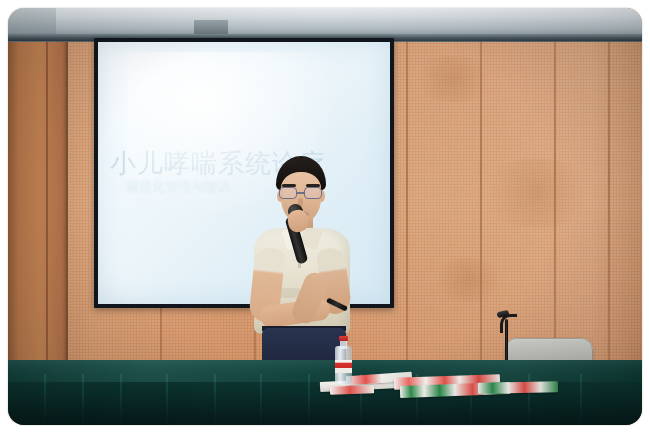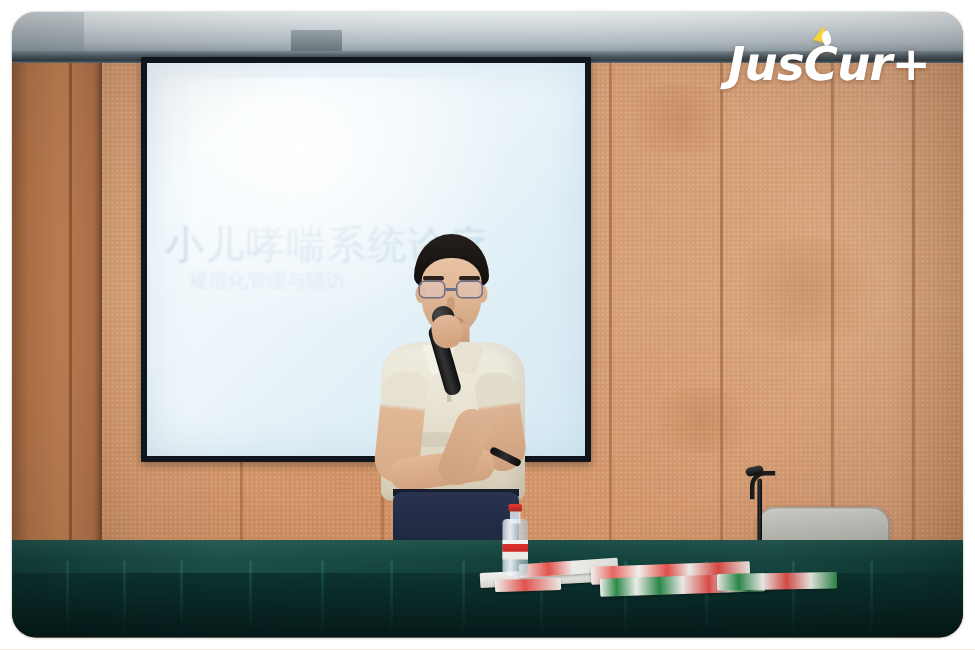--- a/index.html
+++ b/index.html
@@ -702,21 +702,16 @@
     <div class="banner banner-e"></div>
     <div class="banner banner-f"></div>
 
     <div class="bottle">
       <div class="bottle-body"></div>
       <div class="bottle-neck"></div>
       <div class="bottle-cap"></div>
       <div class="bottle-label"></div>
     </div>
 
-    <div class="logo">
-      <span class="logo-text">JusCur+</span>
-      <span class="logo-leaf"></span>
-      <span class="logo-leaf-2"></span>
-    </div>
 
     <div class="vignette"></div>
   </div>
 </div>
 
 </body></html>

